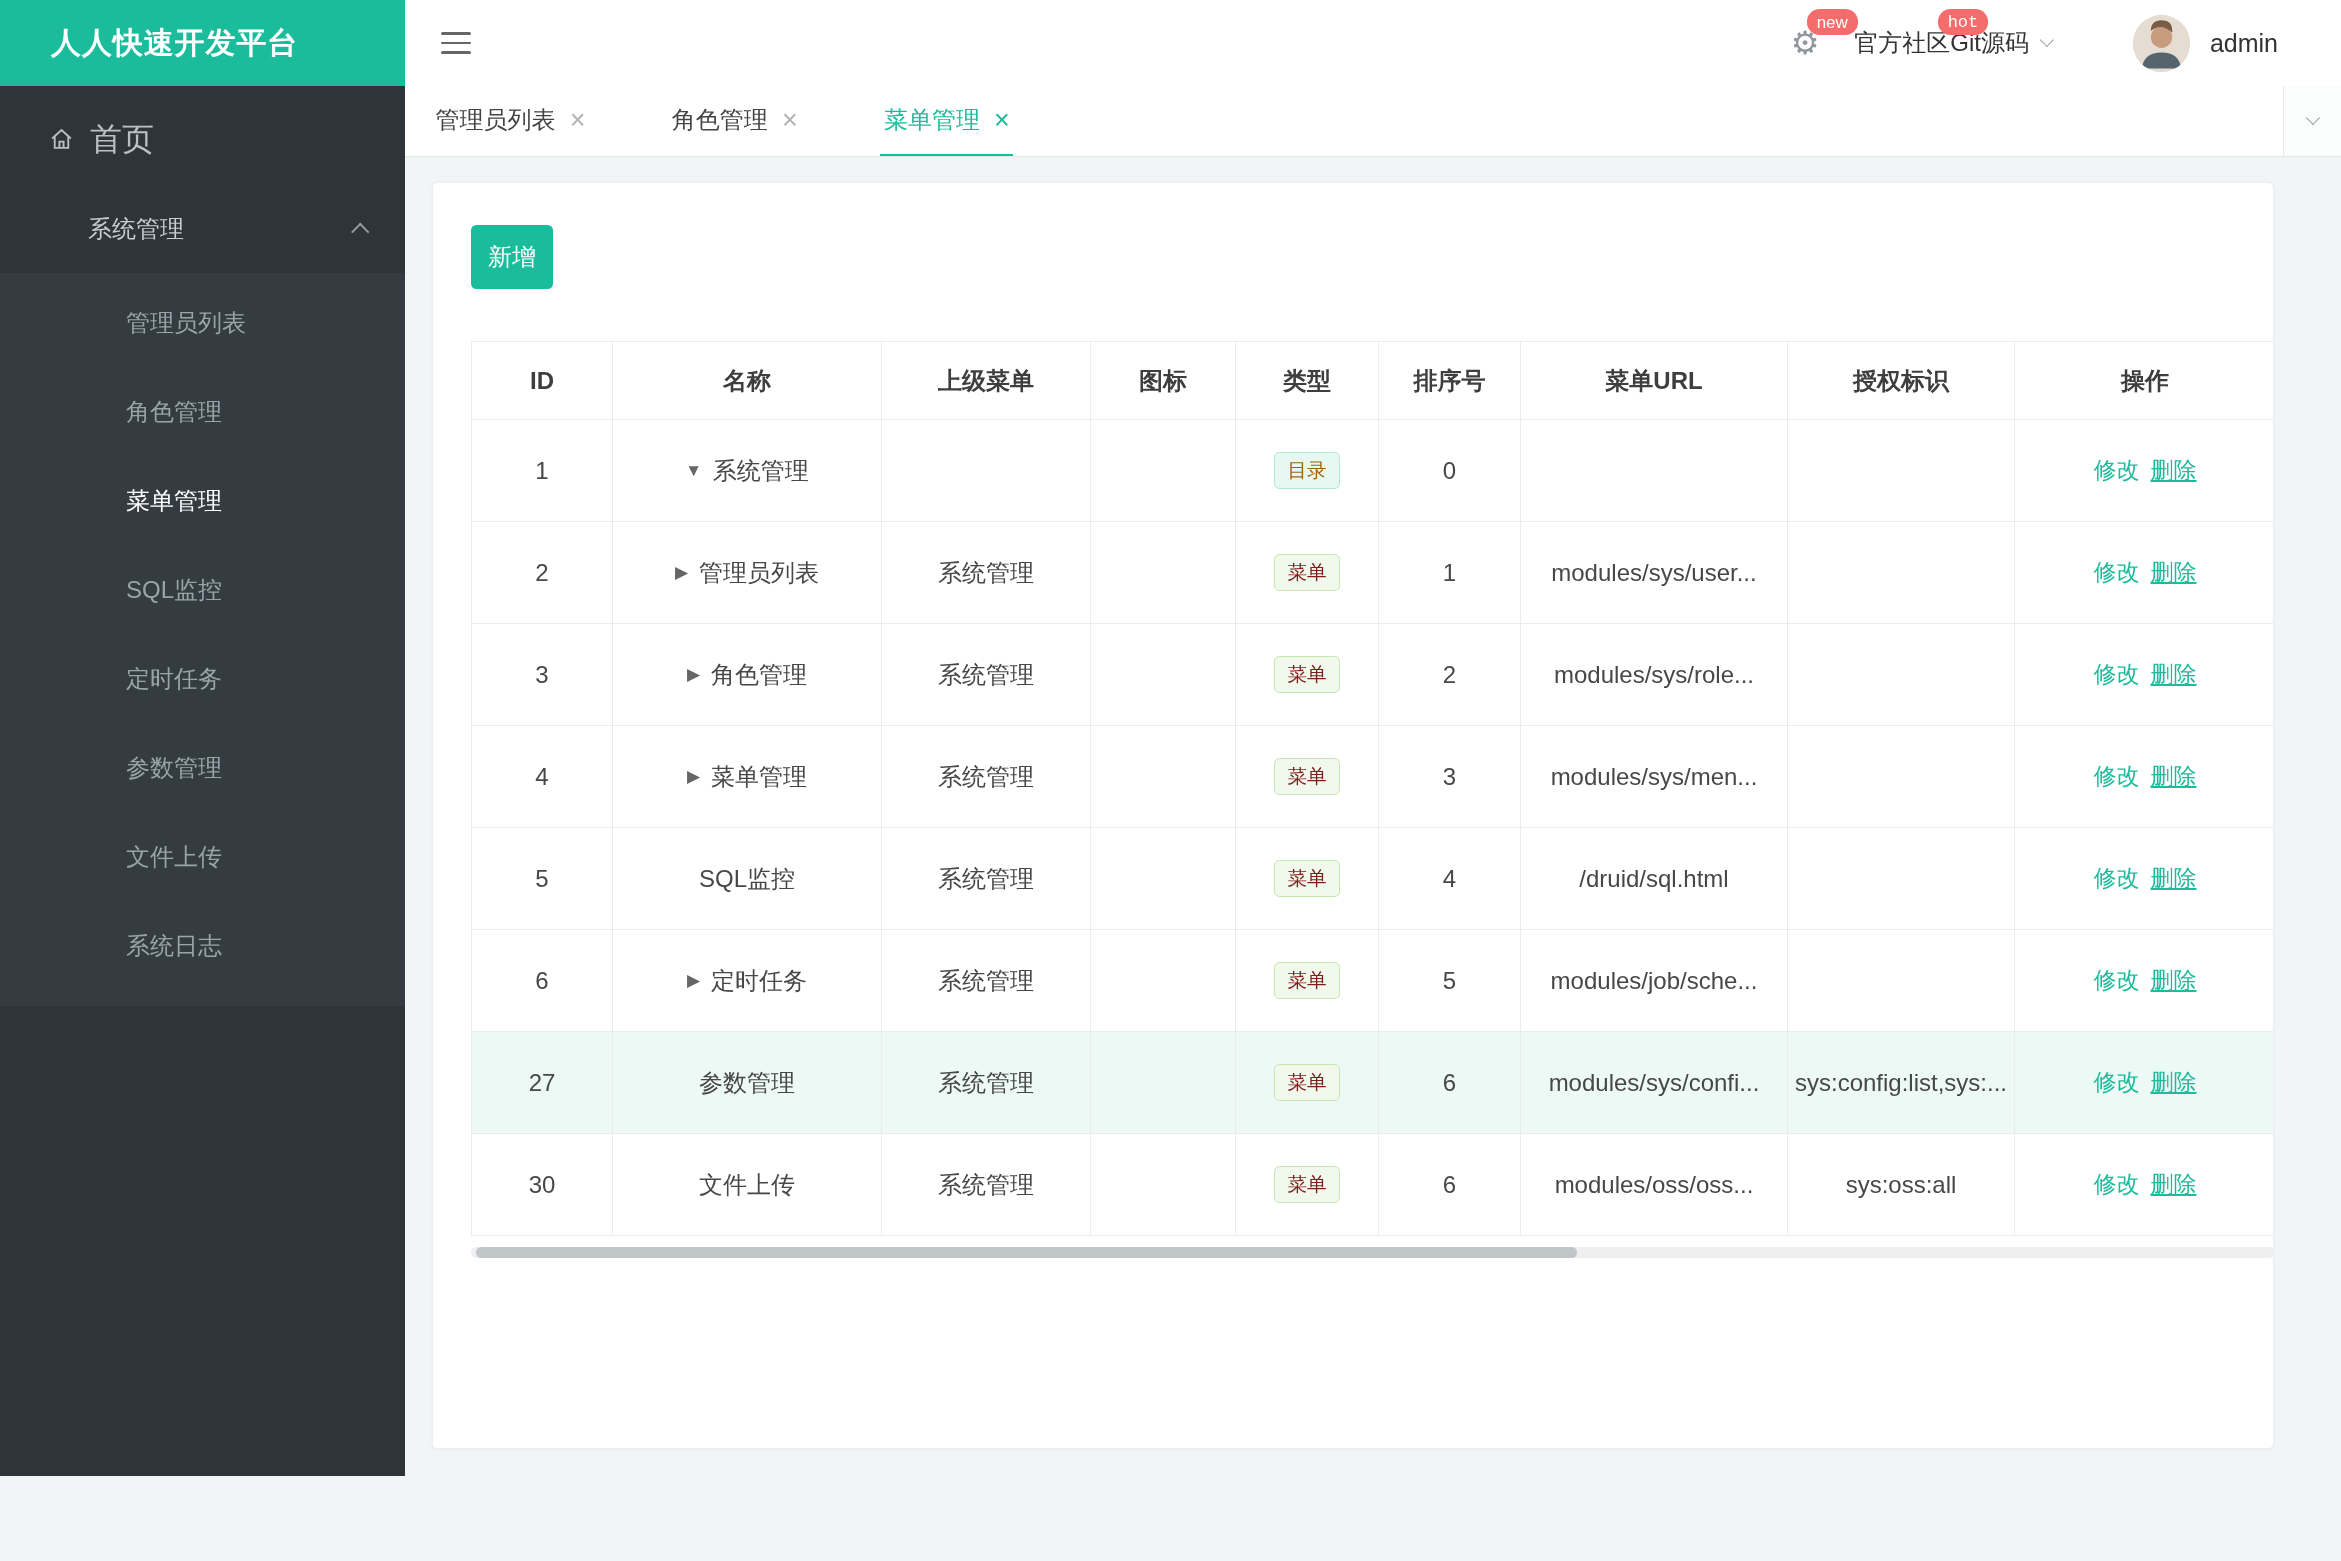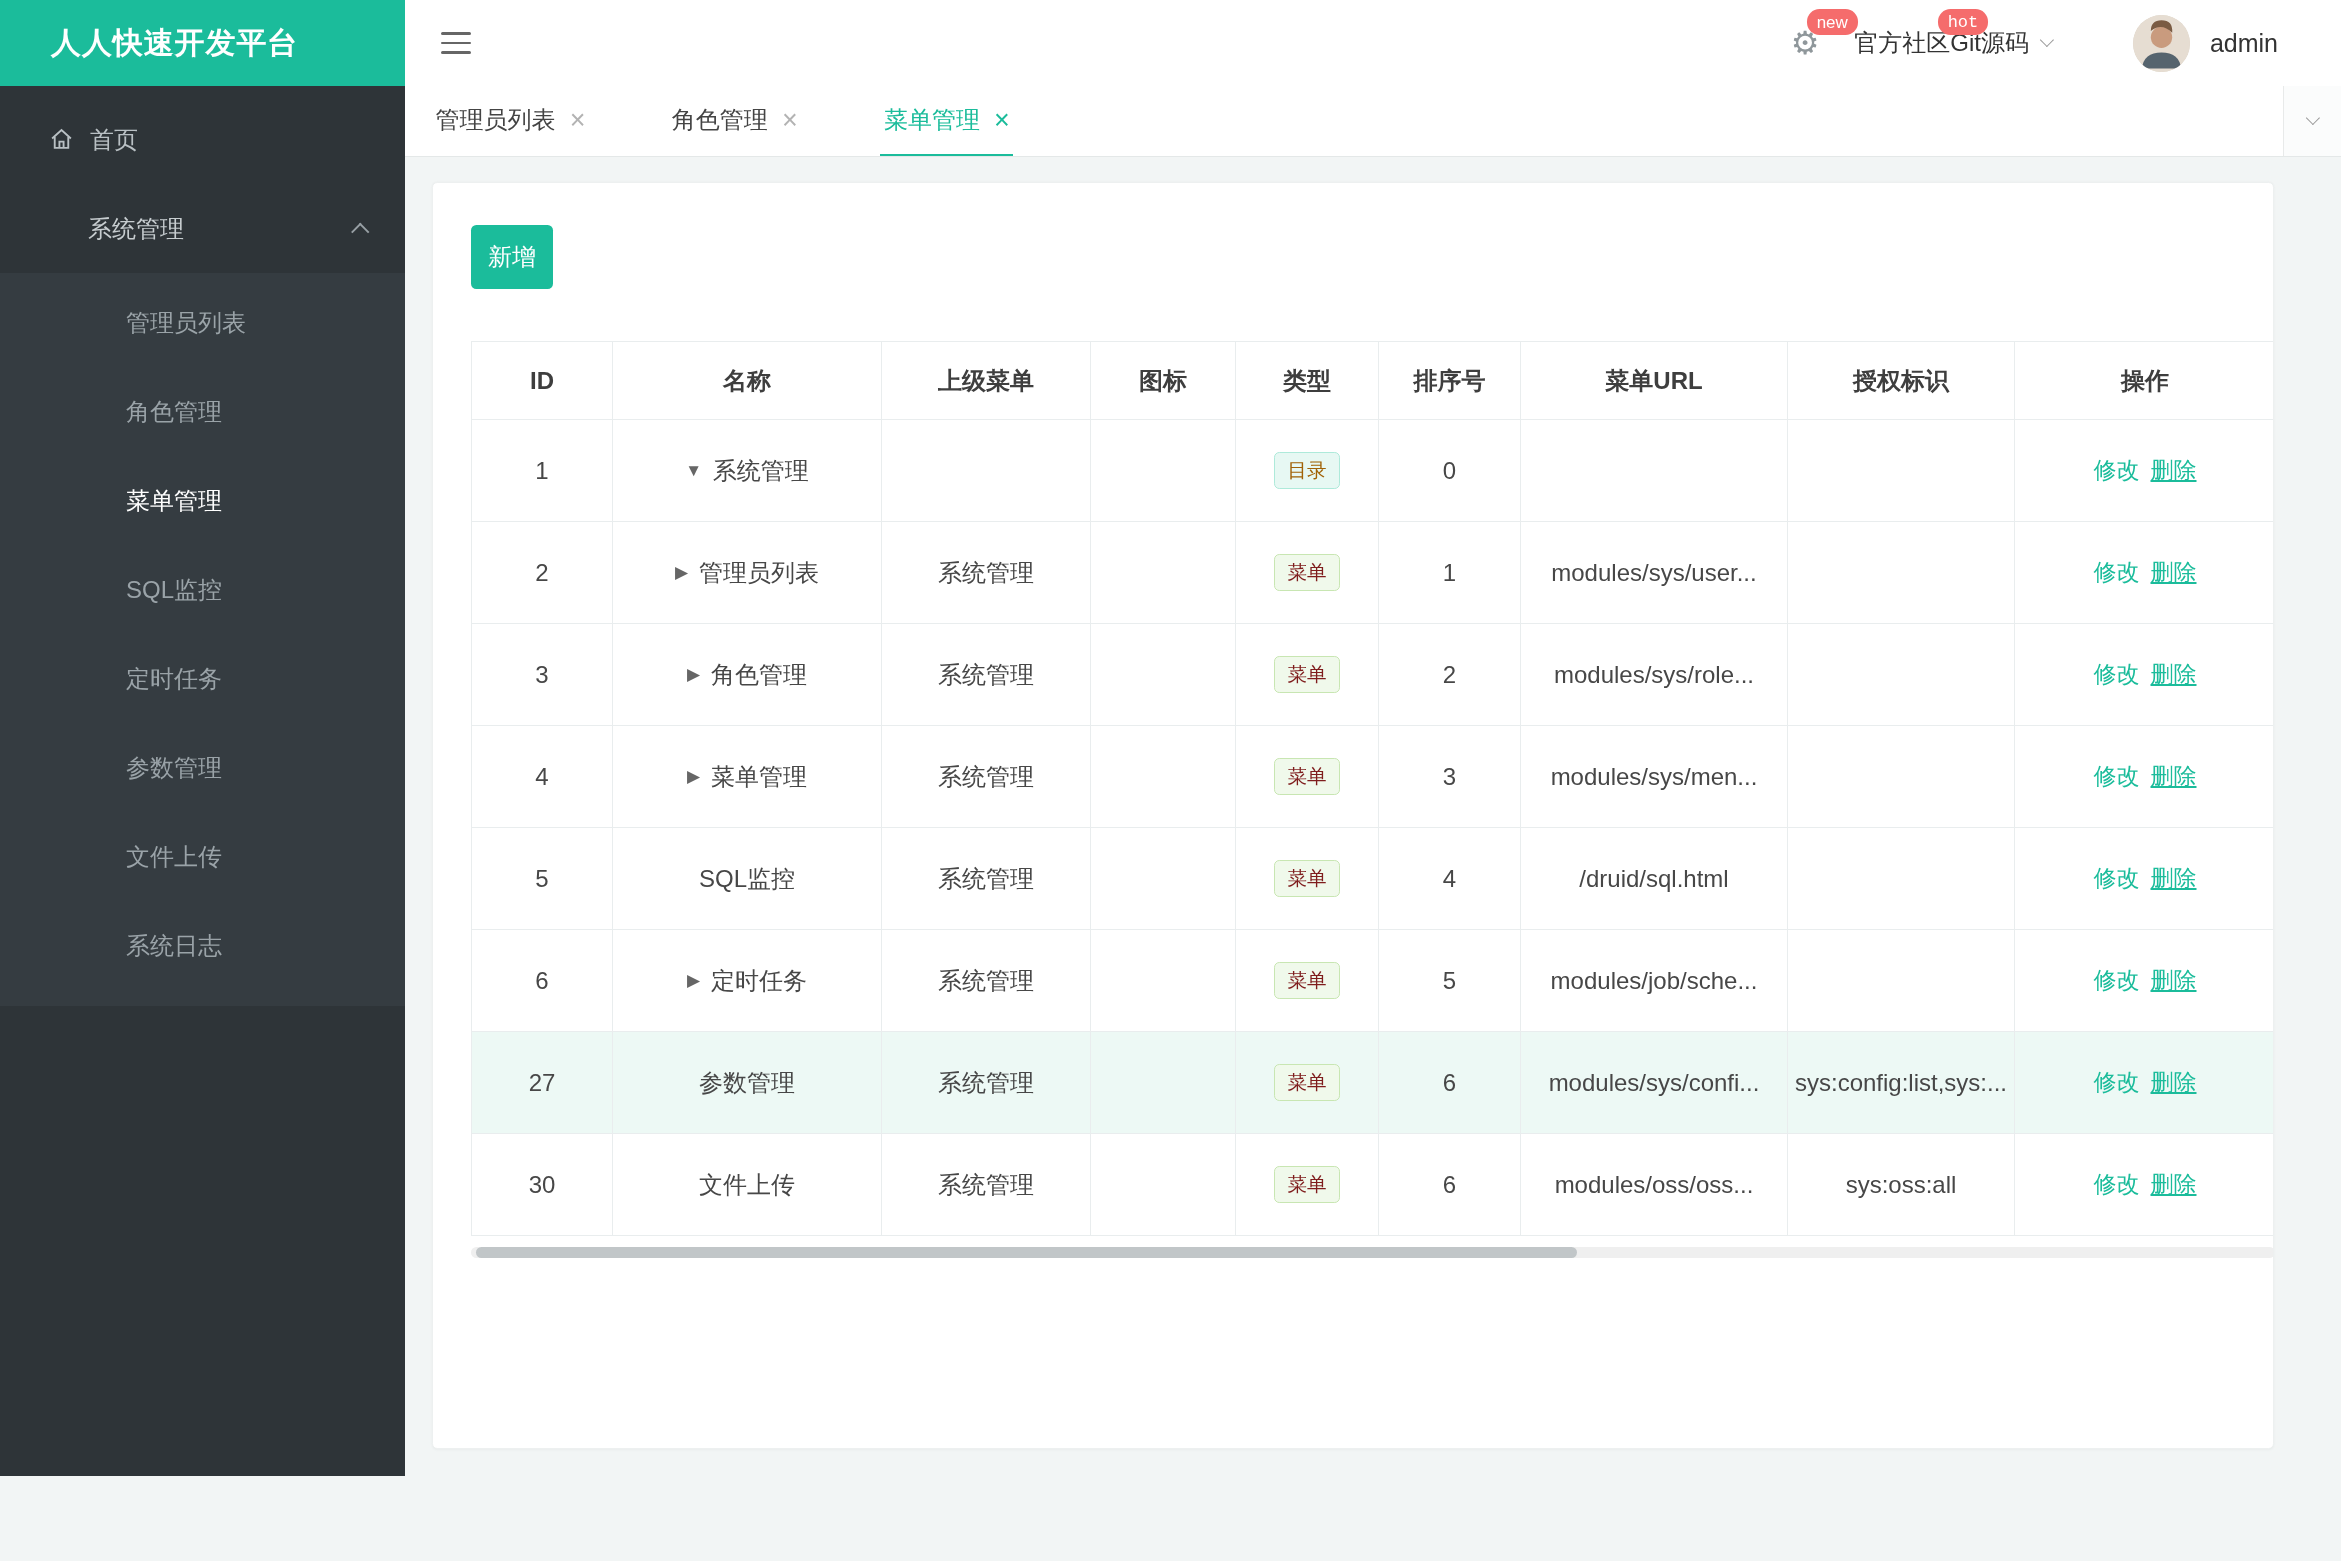--- a/index.html
+++ b/index.html
@@ -6,21 +6,21 @@
   html,body { width:2342px; height:1562px; overflow:hidden; }
   body { font-family:"Liberation Sans", sans-serif; background:#f2f5f5; }
 
   .app { display:flex; width:2342px; height:1476px;justify-content:space-between; }
 
   
   .sidebar { width:405px; flex:0 0 405px; background:#2e3438; display:flex; flex-direction:column; }
   .brand { height:86px; background:#1bbc9b; color:#fff; font-size:30px; font-weight:bold;
            display:flex; align-items:center; padding-left:51px; letter-spacing:0.9px; }
   .side-home { height:89px; margin-top:9px; display:flex; align-items:center; gap:16px;
-               padding-left:49px; color:#b9c0c4; font-size:24px; cursor:pointer; }
+               padding-left:49px; color:#b9c0c4; font-size:32px; cursor:pointer; }
   .group-header { height:89px; display:flex; align-items:center; justify-content:space-between;
                   padding:0 39px 0 88px; color:#c7cdd0; font-size:24px; cursor:pointer; }
   .submenu { background:#353c41; padding:5.3px 0 16px 0; }
   .submenu-item { height:89px; display:flex; align-items:center; padding-left:126px;
                   color:#9aa3a8; font-size:24px; cursor:pointer; }
   .submenu-item.active { color:#ffffff; }
 
   .chev { display:inline-block; width:12.5px; height:12.5px; border-right:2.7px solid #98a0a5;
           border-bottom:2.7px solid #98a0a5; }
   .chev.up { transform:rotate(-135deg); margin-top:7.1px; }

